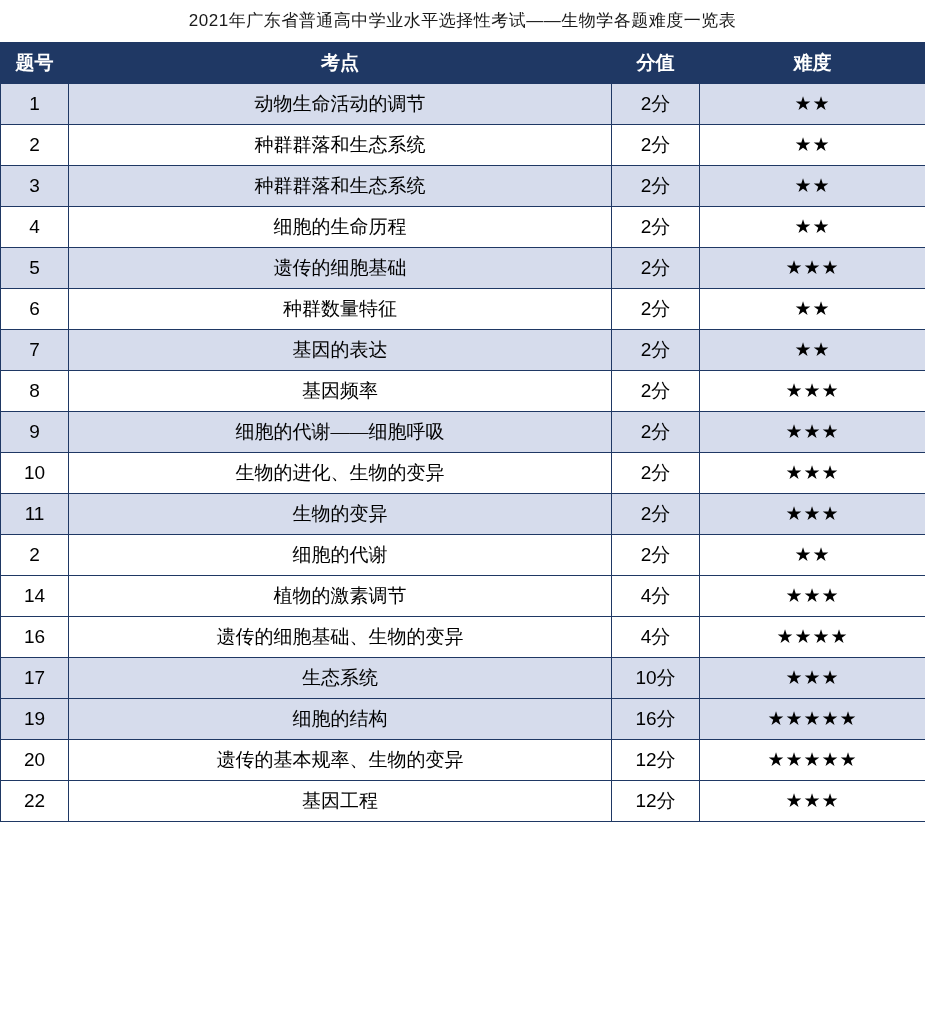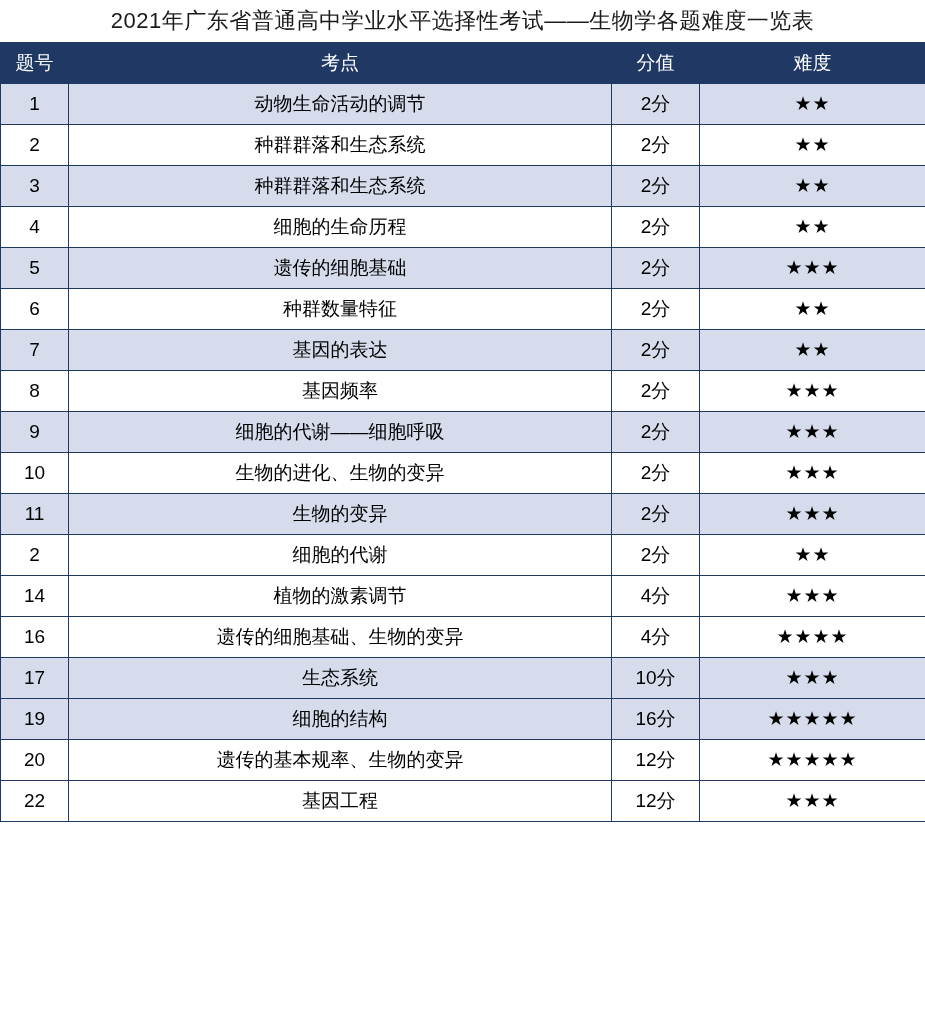--- a/index.html
+++ b/index.html
@@ -18,21 +18,21 @@
     width: 925px;
     height: 1023px;
     box-sizing: border-box;
     display: flex;
     flex-direction: column;
   }
   .title {
     height: 42px;
     line-height: 42px;
     text-align: center;
-    font-size: 22px;
+    font-size: 17px;
     color: #1a1a1a;
     white-space: nowrap;
     letter-spacing: 0.5px;
   }
   table.grid {
     border-collapse: collapse;
     table-layout: fixed;
     width: 925px;
   }
   table.grid th, table.grid td {
@@ -42,36 +42,36 @@
     vertical-align: middle;
     font-size: 19px;
     height: 40px;
     line-height: 40px;
     white-space: nowrap;
     overflow: hidden;
   }
   thead th {
     background: #1f3864;
     color: #ffffff;
-    font-weight: normal;
+    font-weight: bold;
     font-size: 21px;
     height: 48px;
     line-height: 48px;
     border: 1px solid #1f3864;
   }
   col.c-num   { width: 68px; }
   col.c-point { width: 543px; }
   col.c-score { width: 88px; }
   col.c-diff  { width: 226px; }
 
   tbody tr.odd td  { background: #d6dcec; }
   tbody tr.even td { background: #ffffff; }
 
   td.num   { font-size: 19px; }
-  td.point { font-size: 20px; }
+  td.point { font-size: 20px; font-family: Liberation Serif, serif; }
   td.score { font-size: 19px; }
   td.diff  { font-size: 18px; letter-spacing: 1px; }
 </style>
 </head>
 <body>
 
 <div class="sheet">
 
   <div class="title">2021年广东省普通高中学业水平选择性考试——生物学各题难度一览表</div>
 

